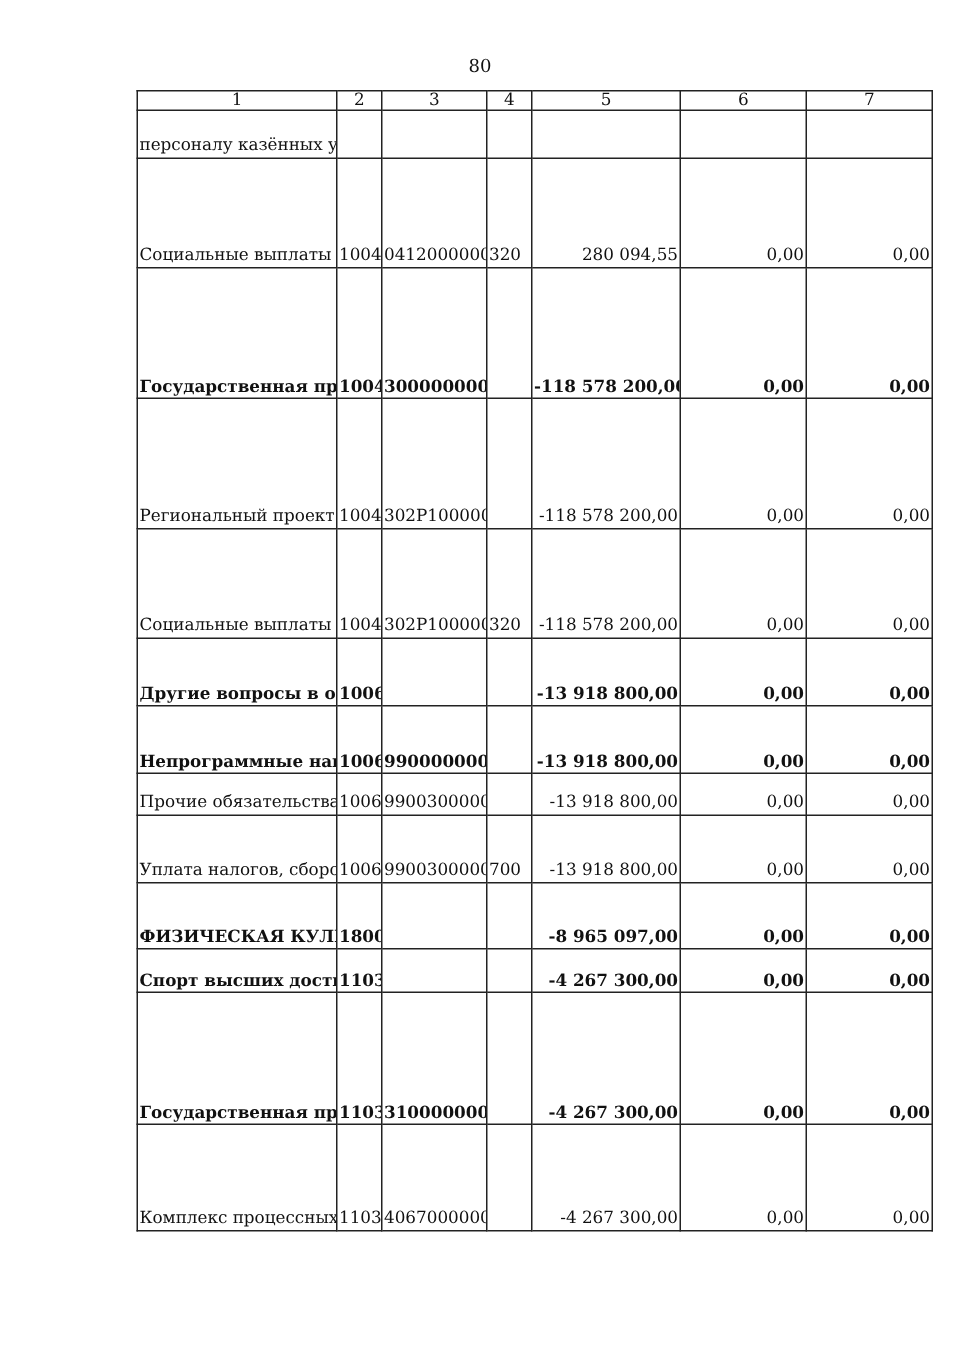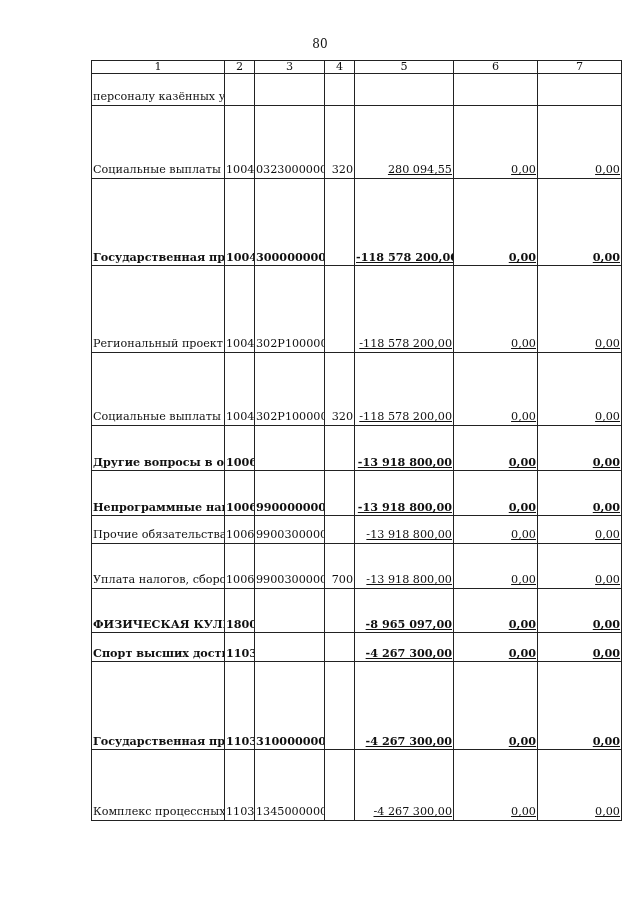--- a/index.html
+++ b/index.html
@@ -6,22 +6,22 @@
   body { width: 640px; height: 905px; position: relative; overflow: hidden;
          font-family: "DejaVu Serif", "Liberation Serif", serif; color: #111; }
   .page-number { position: absolute; top: 37px; left: 0; width: 640px; text-align: center;
                  font-size: 12px; font-family: "DejaVu Serif", serif; }
   table.budget { position: absolute; left: 91px; top: 60px; border-collapse: collapse;
                  table-layout: fixed; width: 530px; font-size: 11.2px; line-height: 14.6px; }
   table.budget td, table.budget th { border: 1px solid #222; padding: 0 1px; vertical-align: bottom;
                  overflow: hidden; white-space: nowrap; }
   table.budget th { font-weight: normal; text-align: center; height: 12px; line-height: 12px; }
   td.name { white-space: normal; text-align: left; padding-left: 2px; }
-  td.num { text-align: right; text-decoration: underline; }
-  td.code { text-align: right; padding-left: 2px; }
+  td.num { text-align: right; }
+  td.code { text-align: left; padding-left: 2px; }
   tr.bold td { font-weight: bold; }
 </style>
 </head>
 <body>
 
 <div class="page-number">80</div>
 
 <table class="budget">
   <colgroup>
     <col style="width:133px">
@@ -49,21 +49,21 @@
     <td class="code"></td>
     <td class="code"></td>
     <td class="code"></td>
     <td class="num"></td>
     <td class="num"></td>
     <td class="num"></td>
   </tr>
       <tr style="height: 73px;">
     <td class="name">Социальные выплаты гражданам, кроме публичных нормативных социальных выплат</td>
     <td class="code">1004</td>
-    <td class="code">0323000000</td>
+    <td class="code">0412000000</td>
     <td class="code">320</td>
     <td class="num">280 094,55</td>
     <td class="num">0,00</td>
     <td class="num">0,00</td>
   </tr>
       <tr class="bold" style="height: 87px;">
     <td class="name">Государственная программа Удмуртской Республики «Социальная поддержка граждан»</td>
     <td class="code">1004</td>
     <td class="code">3000000000</td>
     <td class="code"></td>
@@ -148,20 +148,20 @@
     <td class="code">1103</td>
     <td class="code">3100000000</td>
     <td class="code"></td>
     <td class="num">-4 267 300,00</td>
     <td class="num">0,00</td>
     <td class="num">0,00</td>
   </tr>
       <tr style="height: 71px;">
     <td class="name">Комплекс процессных мероприятий «Создание условий для реализации государственной</td>
     <td class="code">1103</td>
-    <td class="code">1345000000</td>
+    <td class="code">4067000000</td>
     <td class="code"></td>
     <td class="num">-4 267 300,00</td>
     <td class="num">0,00</td>
     <td class="num">0,00</td>
   </tr>
     </tbody>
 </table>
 
 </body></html>

